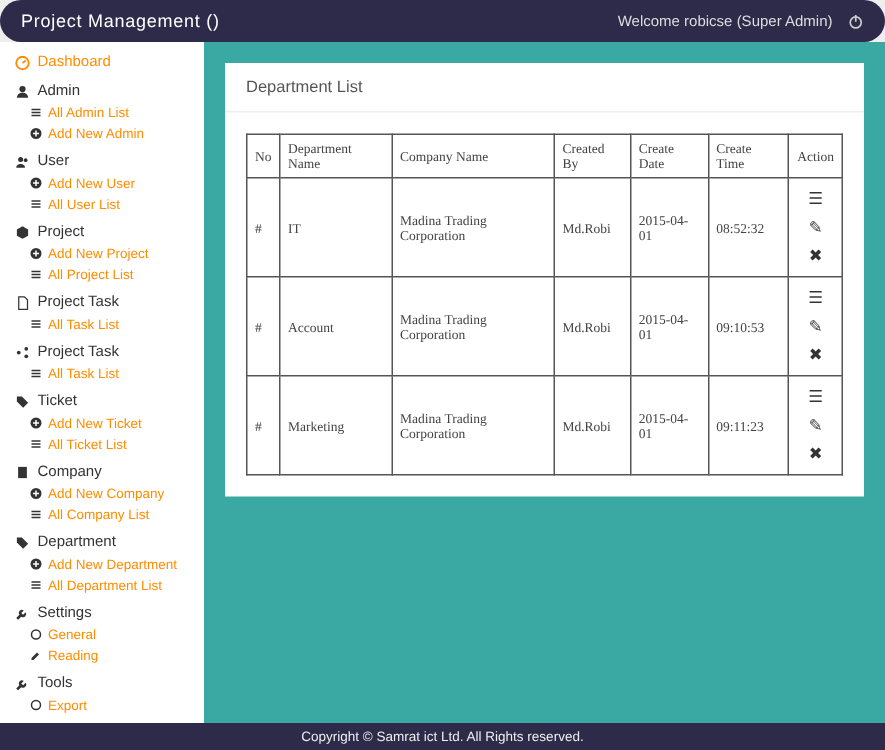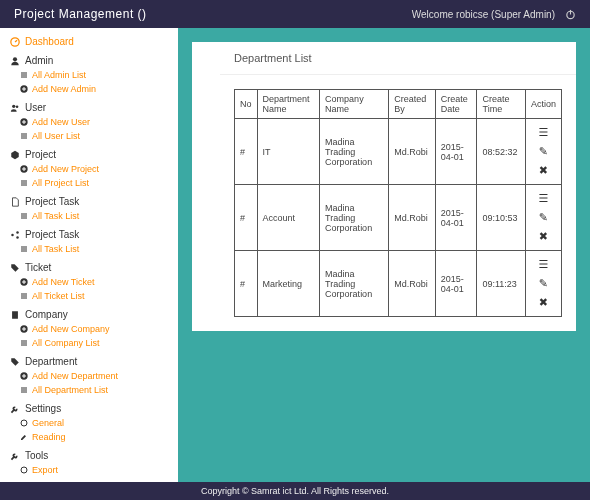--- a/index.html
+++ b/index.html
@@ -1,30 +1,30 @@
 <!DOCTYPE html>
 <html><head>
 <meta charset="utf-8">
 <style>
 * { box-sizing: border-box; margin: 0; padding: 0; }
 body { font-family: Arial, sans-serif; font-size: 11px; background: #eee; width: 590px; height: 500px; overflow: hidden; position: relative; }
-.header { background: #2d2a4a; color: #fff; height: 28px; display: flex; align-items: center; justify-content: space-between; padding: 0 14px; }
+.header { background: #2d2a4a; color: #fff; height: 28px; display: flex; align-items: center; justify-content: space-between; padding: 0 14px; border-radius: 14px; }
 .header-title { font-size: 12px; font-weight: normal; letter-spacing: .5px; }
 .header-right { display: flex; align-items: flex-start; gap: 10px; font-size: 10px; color: #ddd; }
 .main { display: flex; height: calc(100% - 28px - 18px); }
-.sidebar { width: 178px; background: #fff; overflow-y: auto; padding: 6px 0; }
+.sidebar { width: 136px; background: #fff; overflow-y: auto; padding: 6px 0; }
 .nav-group { margin-bottom: 4px; }
 .nav-head { display: flex; align-items: center; gap: 5px; padding: 2px 10px; color: #333; font-size: 10px; cursor: pointer; }
 .nav-head.active { color: #ff8c00; }
 .nav-sub { padding: 2px 0 2px 20px; display: flex; align-items: center; gap: 4px; font-size: 9px; color: #ff8c00; cursor: pointer; }
 .nav-sub .ic { color: #333; font-size: 9px; }
 .content { flex: 1; background: #3ba9a3; padding: 14px 14px 0 14px; overflow: auto; }
-.panel { background: #fff; padding-left: 28px; }
+.panel { background: #fff; }
 .panel-head { padding: 10px 14px; font-size: 11px; color: #555; border-bottom: 1px solid #eee; }
-.panel-body { padding: 14px; }
+.panel-body { padding: 14px; font-family: Liberation Serif, serif; }
 table { border-collapse: collapse; width: 100%; }
 th, td { border: 1px solid #555; padding: 4px 5px; font-size: 9px; text-align: left; vertical-align: middle; color: #444; }
 th { font-weight: normal; }
 td.act { text-align: center; }
 .act-line { padding: 3px 0; font-size: 11px; color: #333; cursor: pointer; }
 .footer { position: absolute; bottom: 0; left: 0; right: 0; background: #2d2a4a; color: #eee; text-align: center; font-size: 9px; height: 18px; line-height: 18px; margin-top: 40px; }
 svg { display: block; }
 </style>
 </head>
 <body>

